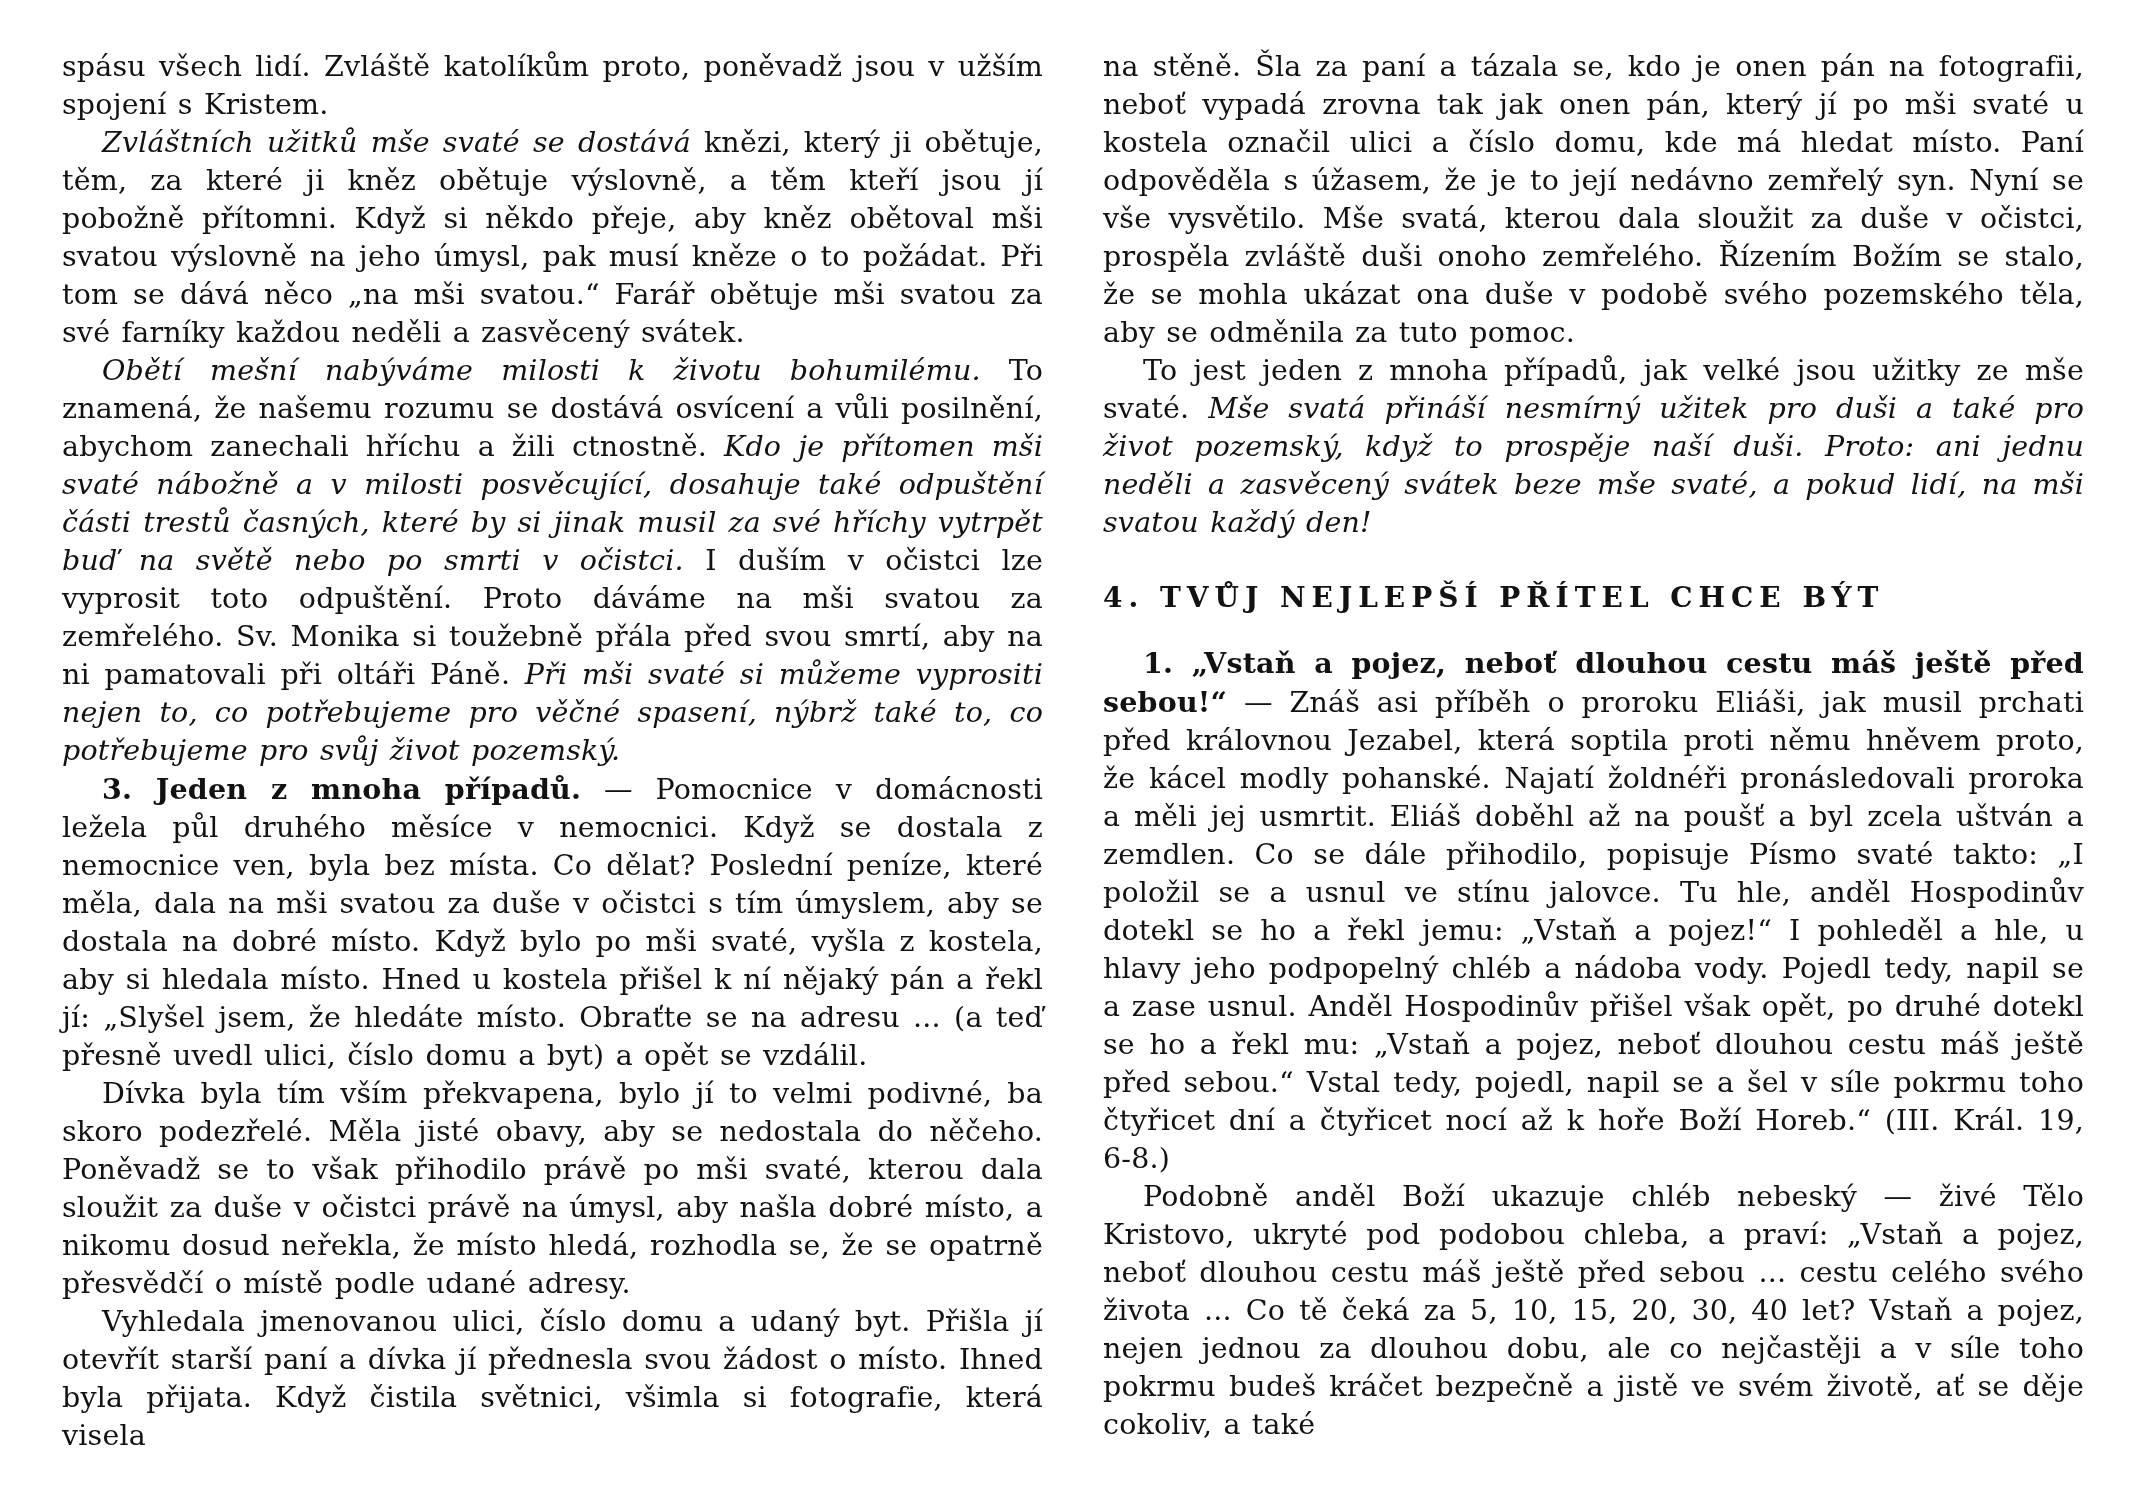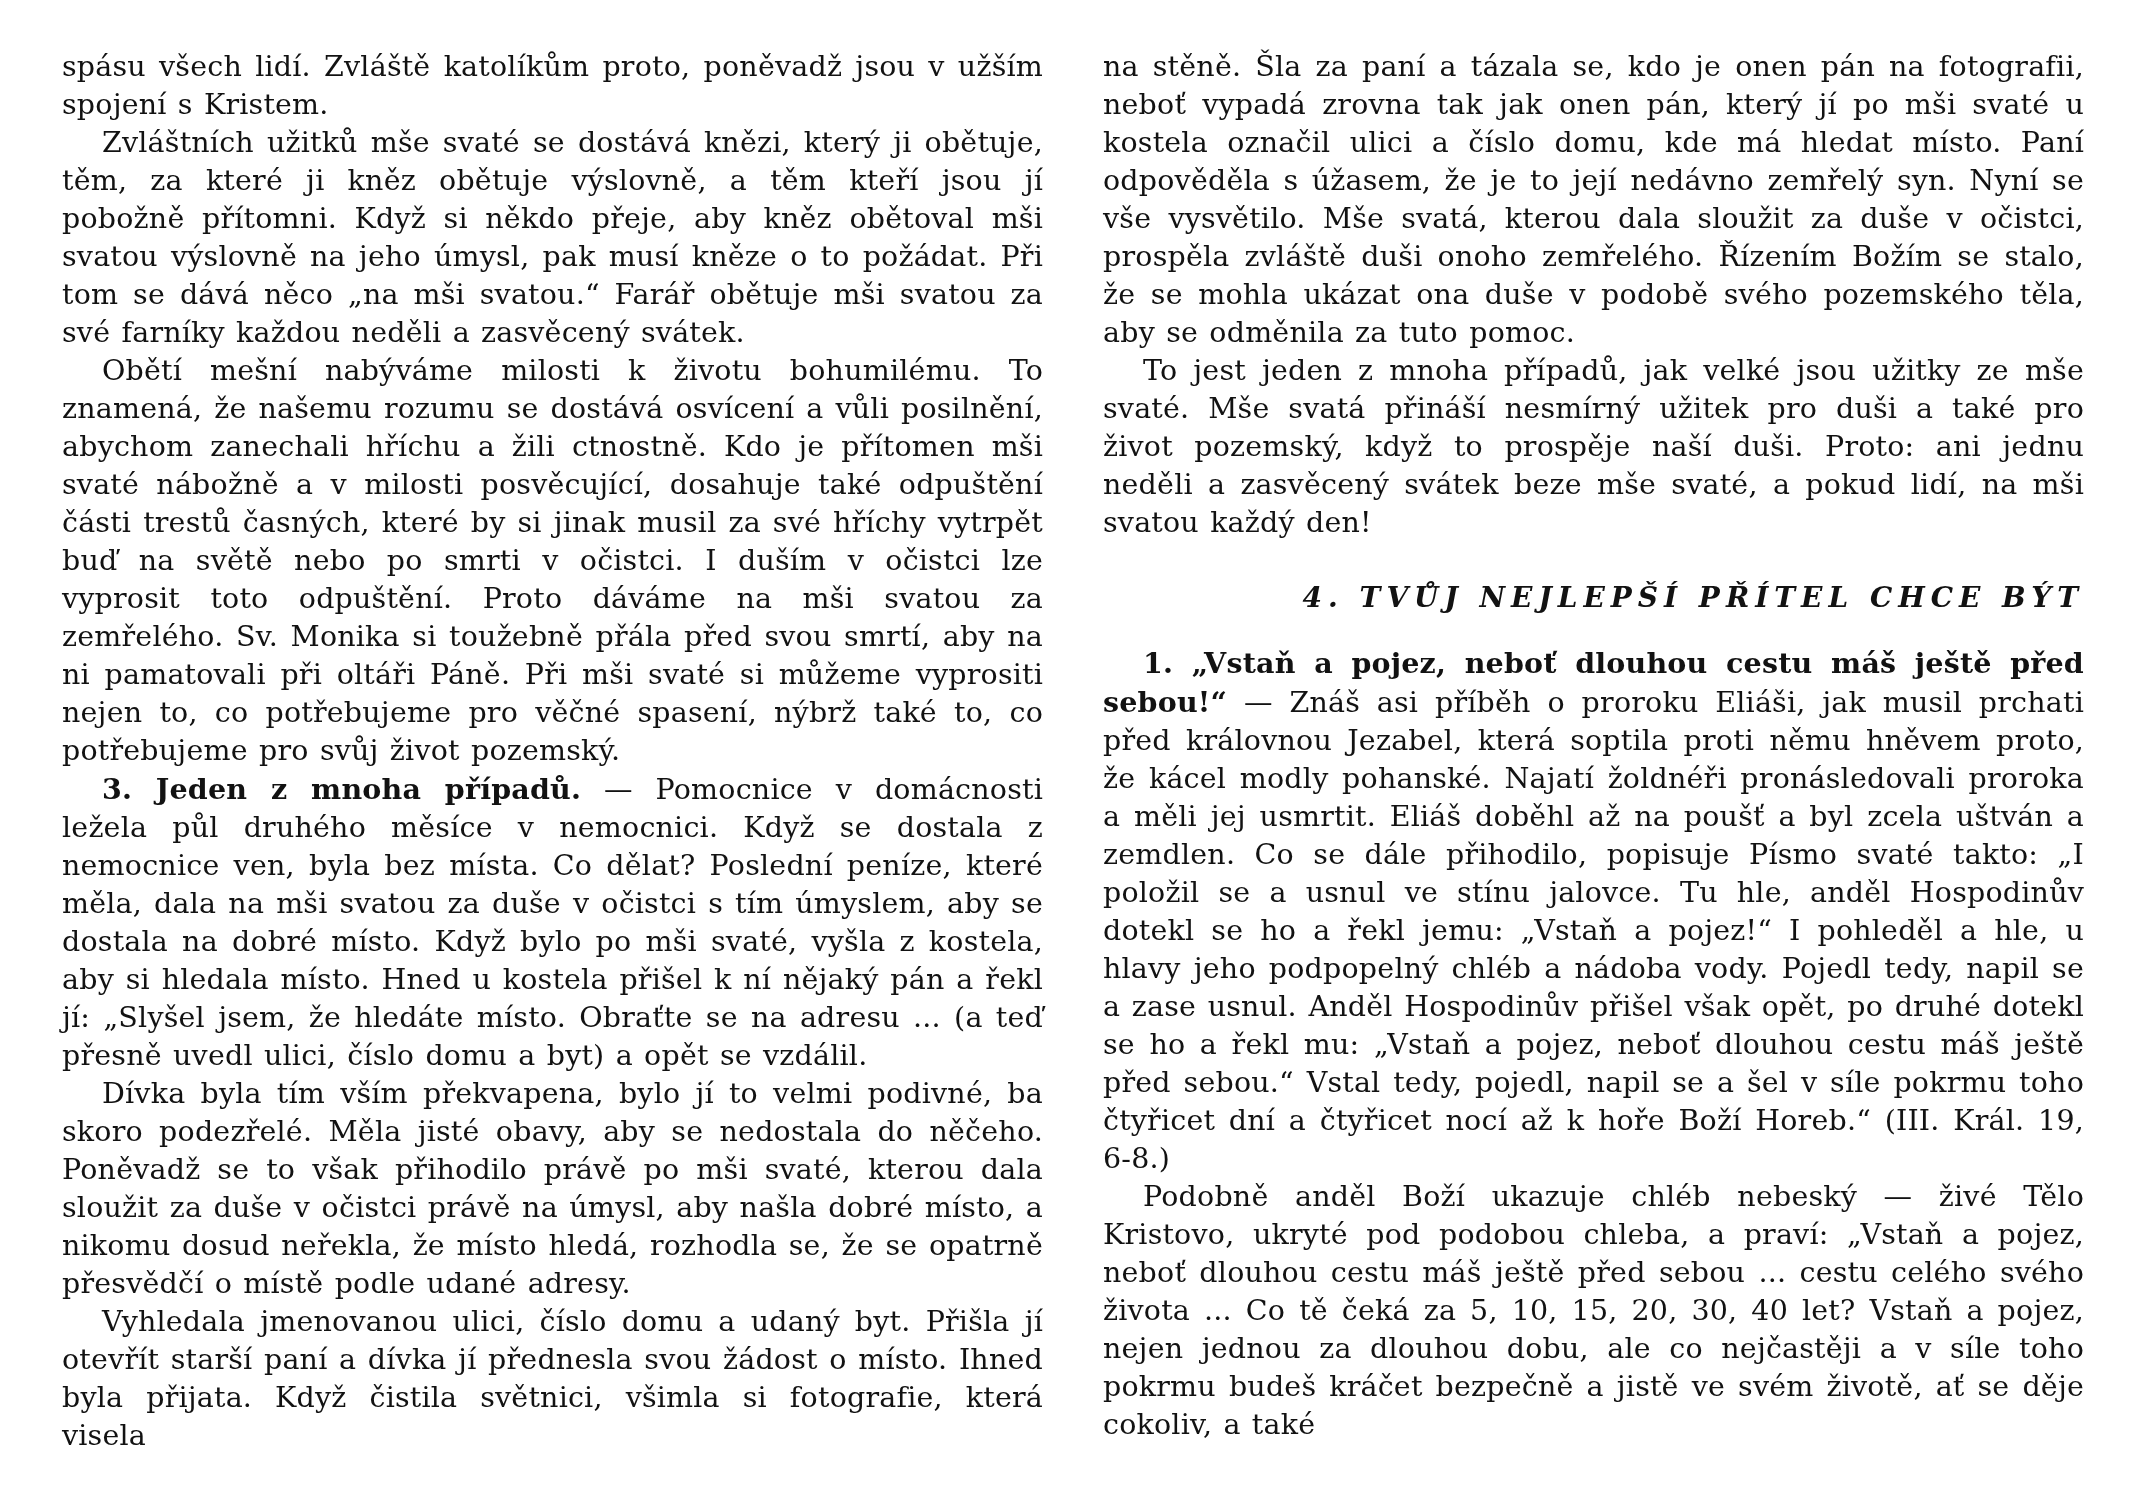--- a/index.html
+++ b/index.html
@@ -33,30 +33,29 @@
     line-height: 38px;
     text-align: justify;
     text-justify: inter-word;
     letter-spacing: 0.2px;
     word-spacing: 2px;
   }
   .para.indent {
     text-indent: 40px;
   }
   .run.normal { font-style: normal; font-weight: normal; }
-  .run.italic { }
+  .run.italic { font-style: italic; }
   .run.bold   { font-weight: bold; }
   .heading {
     margin: 36px 0 26px 0;
-    text-align: right;
+    text-align: left;
     font-weight: bold;
     font-size: 28px;
     line-height: 40px;
     letter-spacing: 6px;
-    font-style: italic;
   }
 </style>
 </head>
 <body>
 
 <div class="page">
   <div class="column">
       <p class="para"><span class="run normal">spásu všech lidí. Zvláště katolíkům proto, poněvadž jsou v užším spojení s Kristem.</span></p>
       <p class="para indent"><span class="run italic">Zvláštních užitků mše svaté se dostává</span><span class="run normal"> knězi, který ji obětuje, těm, za které ji kněz obětuje výslovně, a těm kteří jsou jí pobožně přítomni. Když si někdo přeje, aby kněz obětoval mši svatou výslovně na jeho úmysl, pak musí kněze o to požádat. Při tom se dává něco „na mši svatou.“ Farář obětuje mši svatou za své farníky každou neděli a zasvěcený svátek.</span></p>
       <p class="para indent"><span class="run italic">Obětí mešní nabýváme milosti k životu bohumilému.</span><span class="run normal"> To znamená, že našemu rozumu se dostává osvícení a vůli posilnění, abychom zanechali hříchu a žili ctnostně. </span><span class="run italic">Kdo je přítomen mši svaté nábožně a v milosti posvěcující, dosahuje také odpuštění části trestů časných, které by si jinak musil za své hříchy vytrpět buď na světě nebo po smrti v očistci.</span><span class="run normal"> I duším v očistci lze vyprosit toto odpuštění. Proto dáváme na mši svatou za zemřelého. Sv. Monika si toužebně přála před svou smrtí, aby na ni pamatovali při oltáři Páně. </span><span class="run italic">Při mši svaté si můžeme vyprositi nejen to, co potřebujeme pro věčné spasení, nýbrž také to, co potřebujeme pro svůj život pozemský.</span></p>

